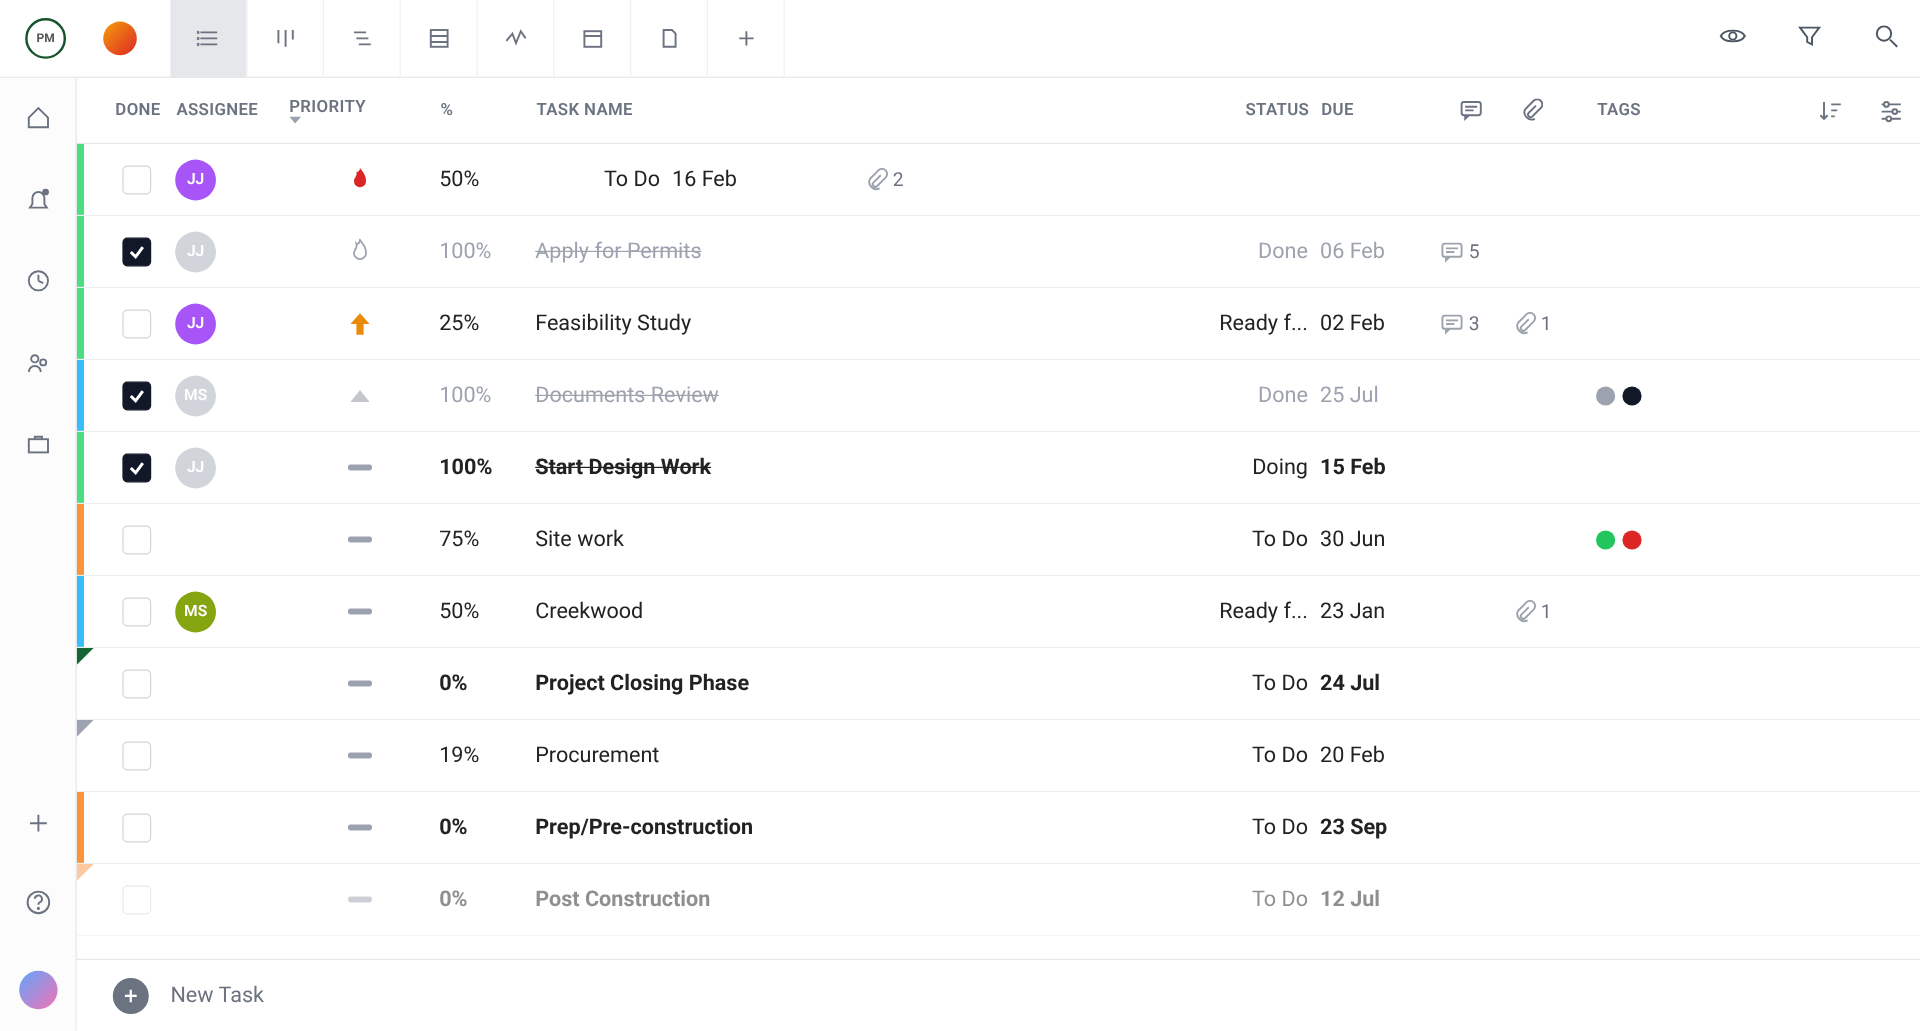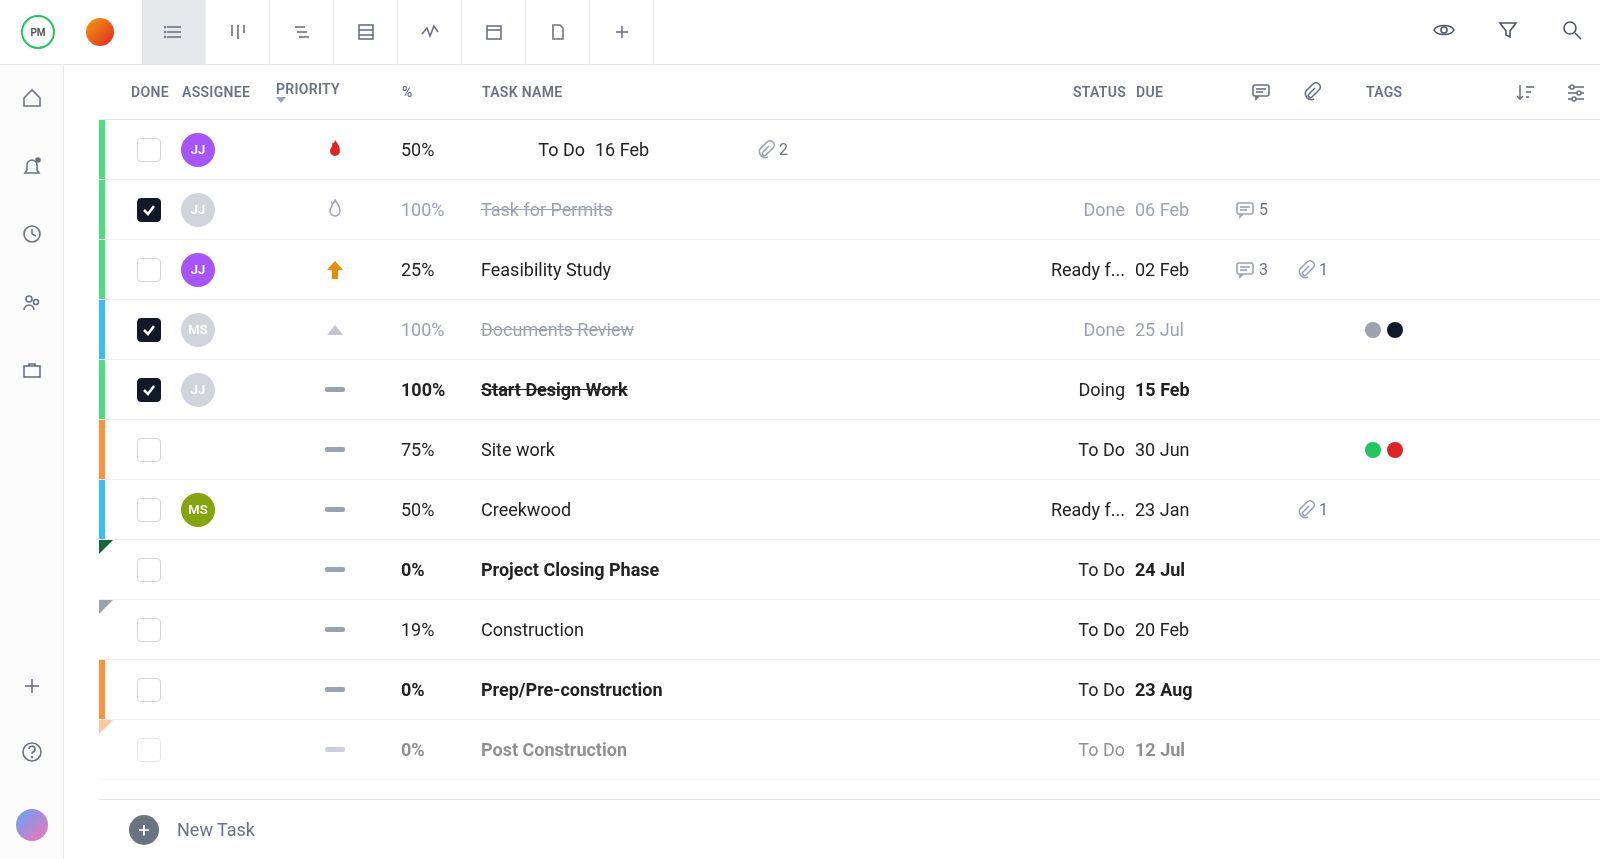--- a/index.html
+++ b/index.html
@@ -1,29 +1,29 @@
 <!DOCTYPE html>
 <html><head>
 <meta charset="utf-8">
 <style>
 * { box-sizing: border-box; margin: 0; padding: 0; }
 body { font-family: -apple-system, BlinkMacSystemFont, "Segoe UI", Roboto, sans-serif; background: #fff; color: #222; width: 1600px; height: 859px; overflow: hidden; }
 
 .topbar { display: flex; align-items: center; height: 65px; border-bottom: 1px solid #e5e7eb; padding: 0 16px 0 0; }
 .logo { width: 48px; height: 48px; display: flex; align-items: center; justify-content: center; margin-left: 14px; }
-.logo-circle { width: 34px; height: 34px; border: 2px solid #22c55e; border-radius: 50%; display: flex; align-items: center; justify-content: center; font-size: 10px; font-weight: 700; color: #555; }
+.logo-circle { width: 34px; height: 34px; border: 2px solid #14532d; border-radius: 50%; display: flex; align-items: center; justify-content: center; font-size: 10px; font-weight: 700; color: #555; }
 .project-title { font-size: 30px; color: #4b5563; margin-left: 24px; font-weight: 400; }
 .avatar-small { width: 28px; height: 28px; border-radius: 50%; background: linear-gradient(135deg,#f59e0b,#dc2626); margin-left: 24px; }
 .view-tabs { display: flex; margin-left: 28px; }
 .view-tab { width: 64px; height: 65px; display: flex; align-items: center; justify-content: center; color: #6b7280; border-right: 1px solid #f1f1f1; }
 .view-tab.active { background: #e5e7eb; }
 .top-right { margin-left: auto; display: flex; gap: 40px; color: #4b5563; }
 .top-right svg, .view-tab svg, .sidebar svg, .col-icon svg, .row-comments svg, .row-attach svg, .priority-cell svg { stroke: currentColor; fill: none; stroke-width: 1.6; }
 
-.body { display: flex; height: 794px; gap: 35px; }
+.body { display: flex; height: 794px; }
 .sidebar { width: 64px; border-right: 1px solid #e5e7eb; display: flex; flex-direction: column; align-items: center; padding-top: 22px; gap: 42px; color: #6b7280; background: #fcfcfc; }
 .sidebar .spacer { flex: 1; }
 .sidebar-avatar { width: 32px; height: 32px; border-radius: 50%; background: linear-gradient(135deg,#60a5fa,#f472b6); margin-bottom: 18px; }
 
 .main { flex: 1; display: flex; flex-direction: column; }
 .headers { display: flex; align-items: center; height: 55px; border-bottom: 1px solid #e5e7eb; font-size: 14px; color: #6b7280; font-weight: 600; padding-left: 1px; }
 .rows { flex: 1; overflow-y: hidden; }
 .row { display: flex; align-items: center; height: 60px; border-bottom: 1px solid #eceef0; position: relative; font-size: 18px; }
 .bar { width: 6px; height: 100%; }
 
@@ -262,21 +262,21 @@
           </div>
           <div class="col-assignee">
             <div class="assignee-badge" style="background:#d1d5db">JJ</div>
           </div>
           <div class="col-priority priority-cell">
             <svg width="20" height="22" style="fill:none;stroke:#9ca3af;stroke-width:1.5">
               <path d="M10 1 C13 5 15 7 15 12 a5 5 0 0 1 -10 0 C5 9 8 8 7 4 C8 5 10 3 10 1 Z"></path>
             </svg>
           </div>
           <div class="col-percent ">100%</div>
-          <div class="col-task"><span class="task-name">Task for Permits</span></div>
+          <div class="col-task"><span class="task-name">Apply for Permits</span></div>
           <div class="col-status bold-reset">Done</div>
           <div class="col-due">06 Feb</div>
           <div class="col-comments row-comments">
             <svg width="20" height="20" style="stroke:#9ca3af;fill:none;stroke-width:1.6">
               <rect x="2" y="3" width="16" height="11" rx="2"></rect>
               <line x1="5" y1="7" x2="15" y2="7"></line>
               <line x1="5" y1="10" x2="12" y2="10"></line>
               <path d="M8 14 l-3 3 v-3"></path>
             </svg>
             <span style="color:#6b7280">5</span>
@@ -435,40 +435,40 @@
             <div style="position:absolute;left:0;top:0;width:0;height:0;border-top:14px solid #9ca3af;border-right:14px solid transparent"></div>
           </div>
           <div class="col-done">
             <div class="checkbox"></div>
           </div>
           <div class="col-assignee"></div>
           <div class="col-priority priority-cell">
             <div class="dash"></div>
           </div>
           <div class="col-percent ">19%</div>
-          <div class="col-task"><span class="task-name">Construction</span></div>
+          <div class="col-task"><span class="task-name">Procurement</span></div>
           <div class="col-status bold-reset">To Do</div>
           <div class="col-due">20 Feb</div>
           <div class="col-comments row-comments"></div>
           <div class="col-attach row-attach"></div>
           <div class="col-tags"></div>
         </div>
         <div class="row bold-row">
           <div class="bar" style="background:#fb923c"></div>
           <div class="col-done">
             <div class="checkbox"></div>
           </div>
           <div class="col-assignee"></div>
           <div class="col-priority priority-cell">
             <div class="dash"></div>
           </div>
           <div class="col-percent">0%</div>
           <div class="col-task"><span class="task-name">Prep/Pre-construction</span></div>
           <div class="col-status bold-reset">To Do</div>
-          <div class="col-due">23 Aug</div>
+          <div class="col-due">23 Sep</div>
           <div class="col-comments row-comments"></div>
           <div class="col-attach row-attach"></div>
           <div class="col-tags"></div>
         </div>
         <div class="row bold-row" style="opacity: 0.5;">
           <div style="width:6px;height:100%;position:relative">
             <div style="position:absolute;left:0;top:0;width:0;height:0;border-top:14px solid #fb923c;border-right:14px solid transparent"></div>
           </div>
           <div class="col-done">
             <div class="checkbox"></div>

